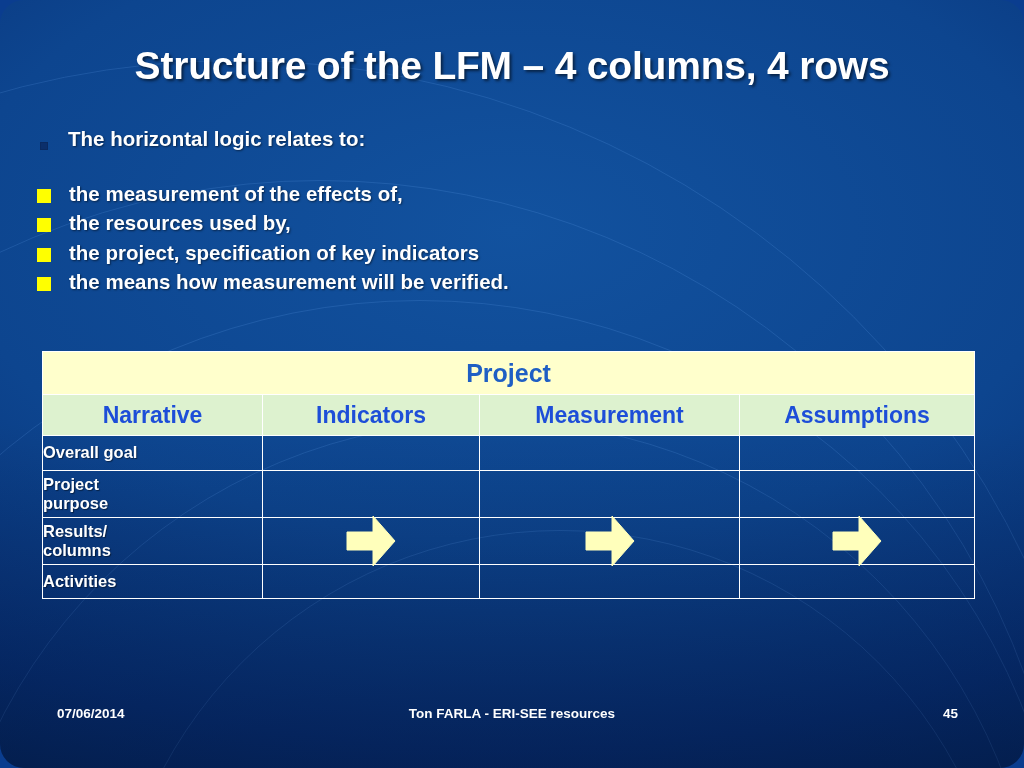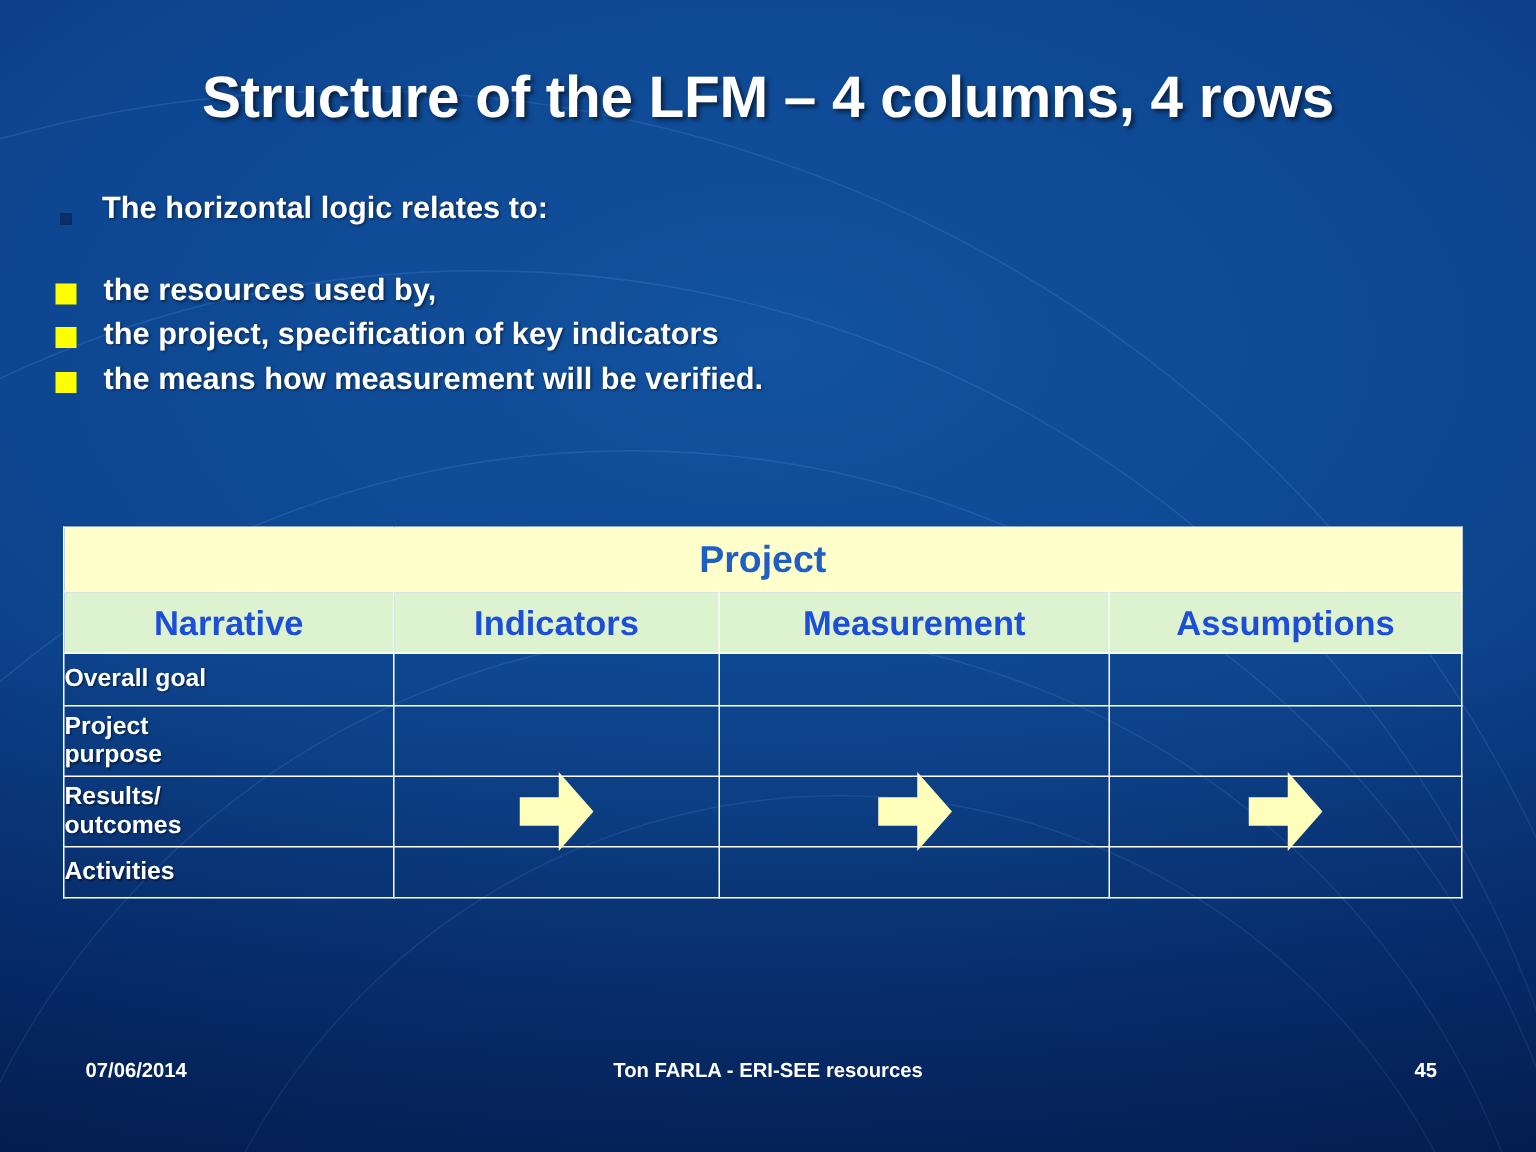--- a/index.html
+++ b/index.html
@@ -16,20 +16,21 @@
     position: relative;
   }
 
   
   .slide {
     position: absolute;
     inset: 0;
     background:
       radial-gradient(ellipse 120% 90% at 50% 30%, #12529f 0%, #0d458f 45%, #073075 75%, #042352 100%);
     overflow: hidden;
+    border-radius: 24px;
   }
 
   .arc {
     position: absolute;
     border: 1px solid rgba(120, 180, 255, 0.16);
     border-radius: 50%;
     background: transparent;
   }
   .arc.a1 { width: 1500px; height: 1500px; left: -430px; top: 180px; }
   .arc.a2 { width: 1300px; height: 1300px; left: -230px; top: 300px; }
@@ -194,20 +195,24 @@
     <span>Structure of the LFM</span><span class="thin"> – 4 columns, 4 rows</span>
   </div>
 
   <div class="bullets">
 
     <div class="bullet-row lvl1">
       <span class="mark small"></span>
       <span>The horizontal logic relates to:</span>
     </div>
 
+    <div class="bullet-row lvl2">
+      <span class="mark yellow"></span>
+      <span>the measurement of the effects of,</span>
+    </div>
 
     <div class="bullet-row lvl2">
       <span class="mark yellow"></span>
       <span>the resources used by,</span>
     </div>
 
     <div class="bullet-row lvl2">
       <span class="mark yellow"></span>
       <span>the project, specification of key indicators</span>
     </div>
@@ -250,21 +255,21 @@
             <span>purpose</span>
           </td>
           <td></td>
           <td></td>
           <td></td>
         </tr>
 
         <tr class="row-h3">
           <td class="cell-label">
             <span>Results/</span><br>
-            <span>outcomes</span>
+            <span>columns</span>
           </td>
           <td class="arrow-cell">
             <svg class="arrow" viewBox="0 0 52 54">
               <polygon points="2,18 28,18 28,2 50,27 28,52 28,36 2,36" fill="#ffffbb" stroke="#ffffbb" stroke-width="1"></polygon>
             </svg>
           </td>
           <td class="arrow-cell">
             <svg class="arrow" viewBox="0 0 52 54">
               <polygon points="2,18 28,18 28,2 50,27 28,52 28,36 2,36" fill="#ffffbb" stroke="#ffffbb" stroke-width="1"></polygon>
             </svg>

